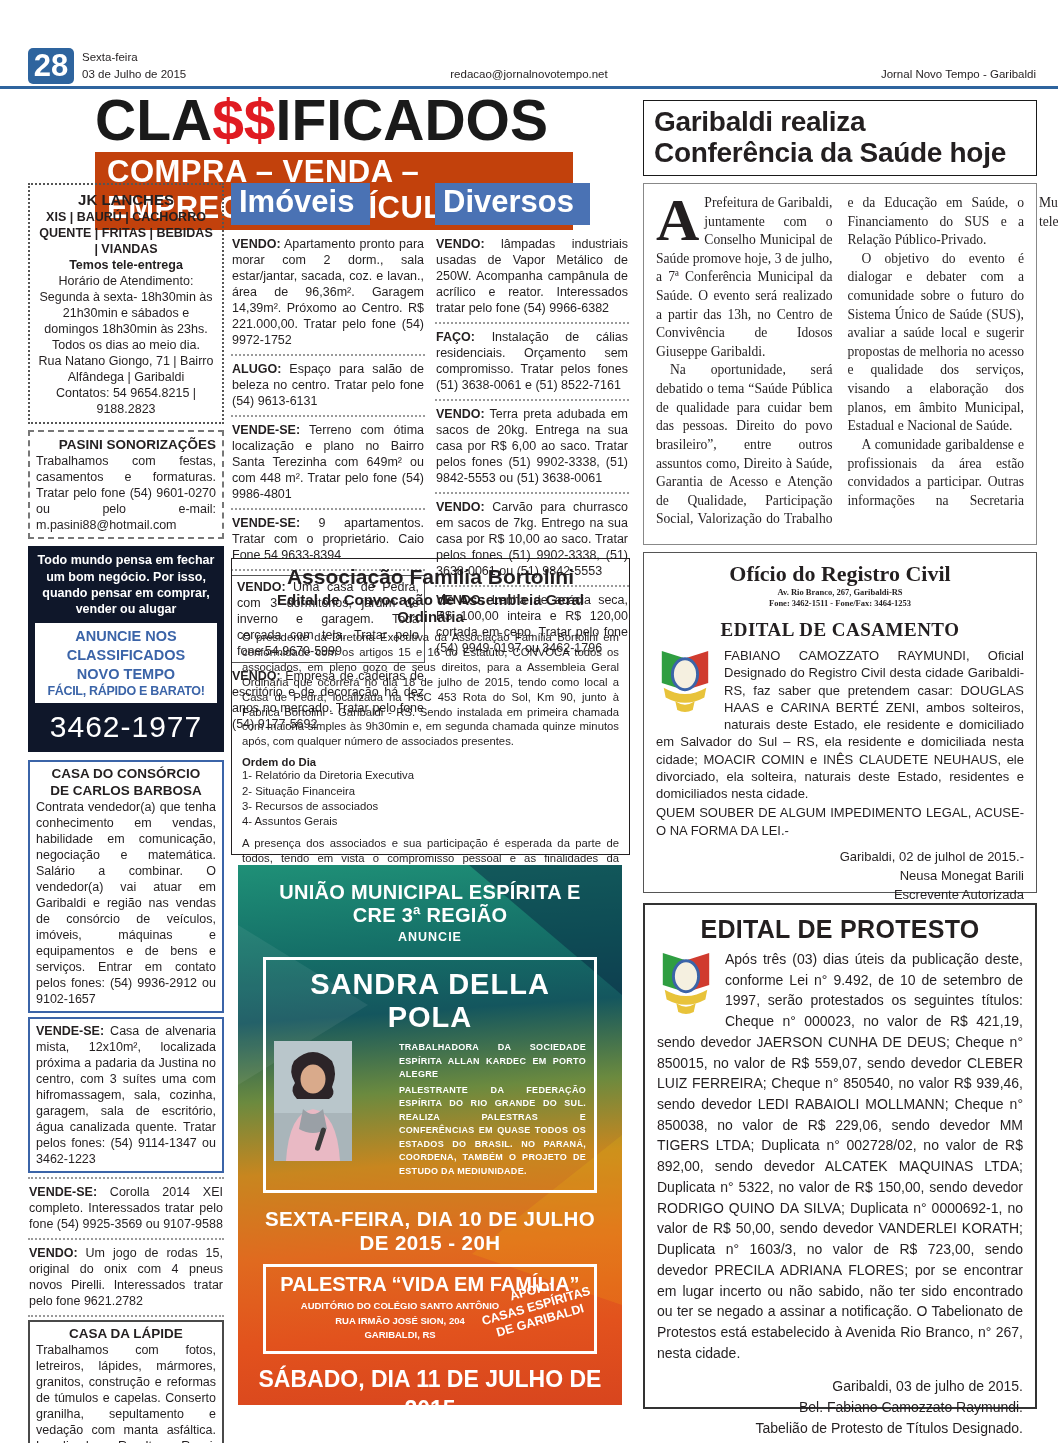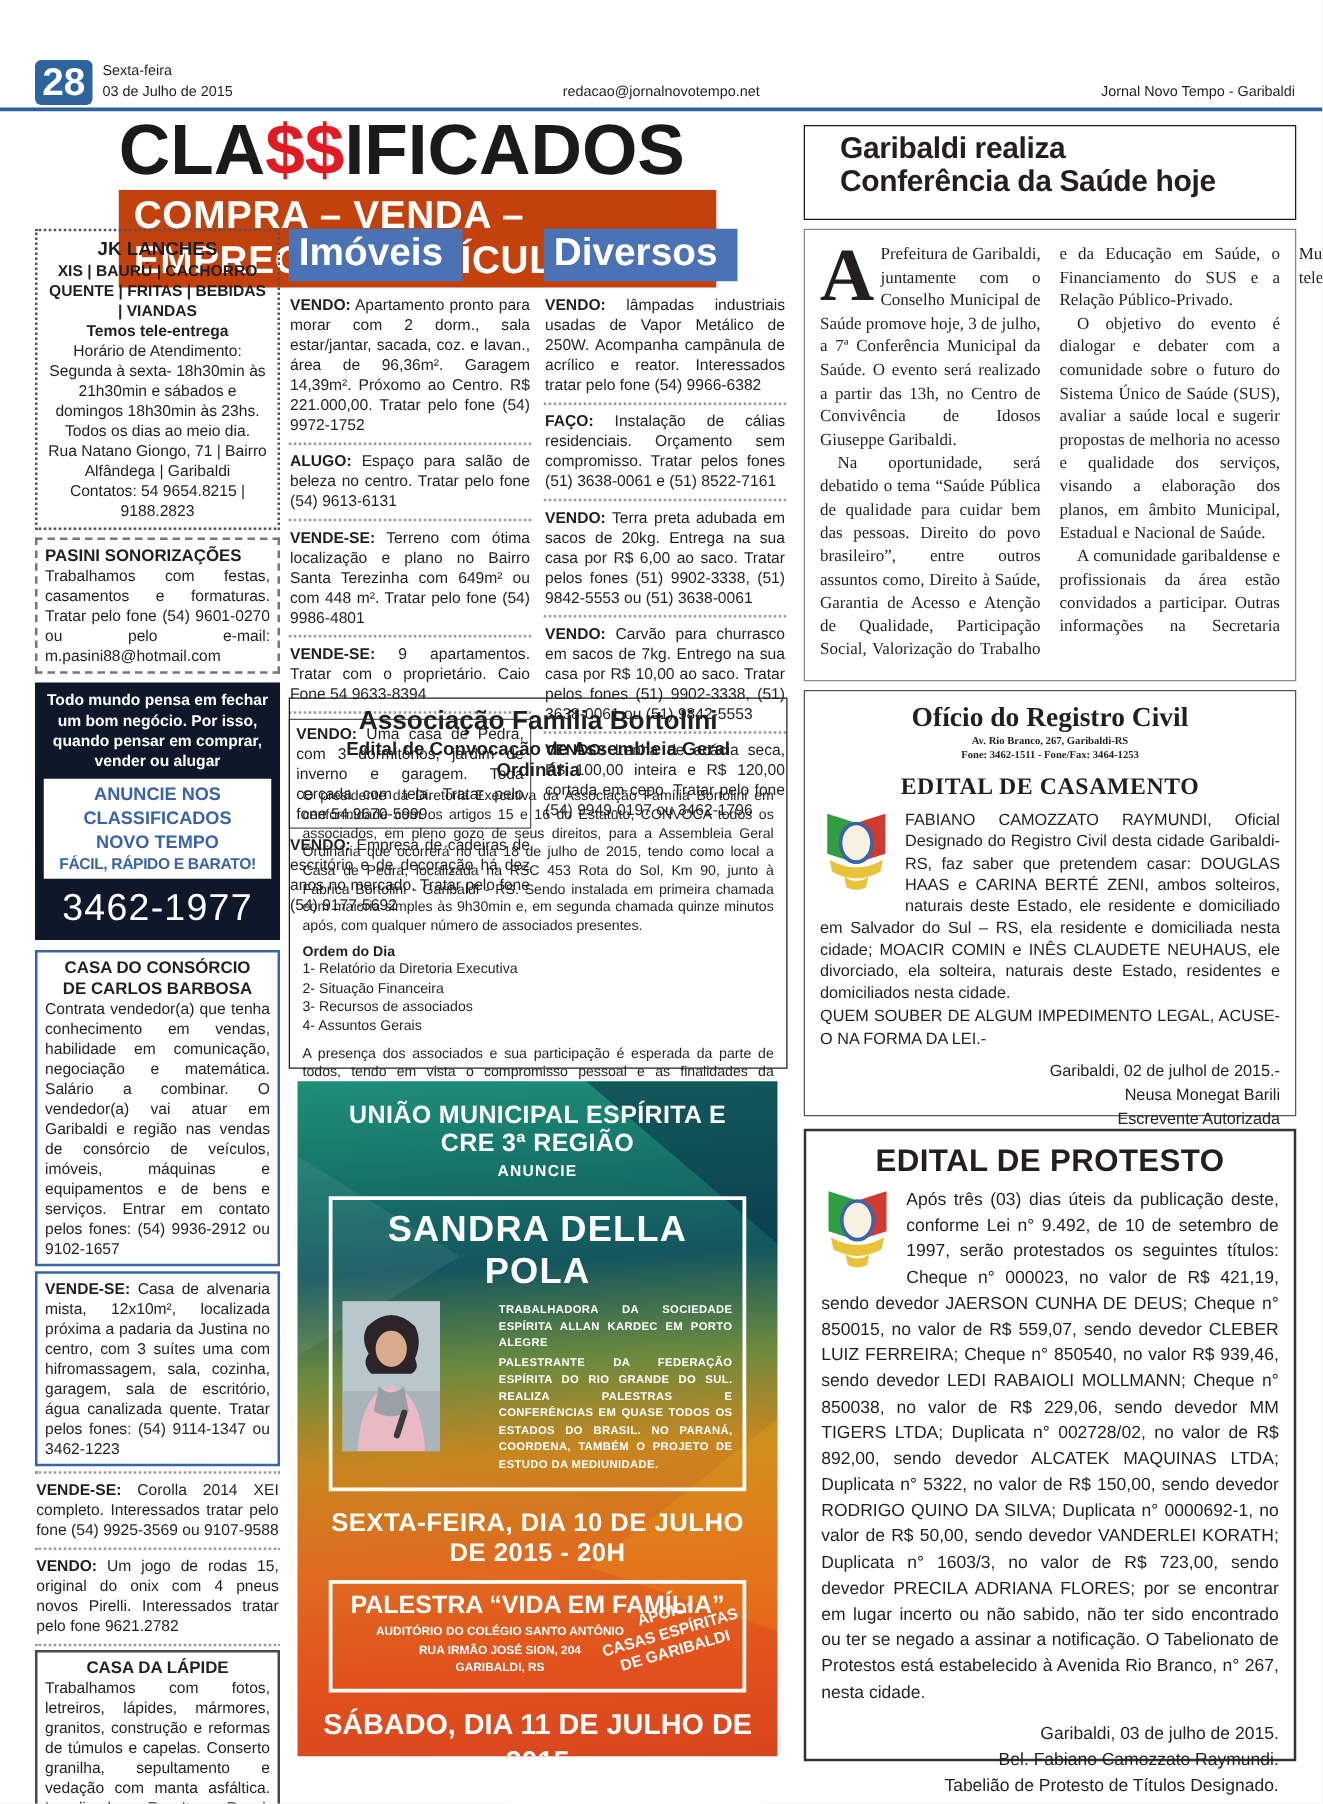--- a/index.html
+++ b/index.html
@@ -18,37 +18,37 @@
   .hdr-rule { position:absolute; left:0; top:86px; width:1058px; height:3px; background:#2e649e; }
 
   
   .masthead { position:absolute; left:95px; top:92px; width:478px; }
   .masthead-title { font-size:57px; font-weight:bold; line-height:1; letter-spacing:0px; color:#1a1a1a; }
   .masthead-title .red { color:#e01b22; }
   .masthead-bar { margin-top:3px; background:#c2410c; color:#fff; font-weight:bold; font-size:31px;
                   padding:2px 12px 4px; letter-spacing:0.5px; }
 
   .headline-box { position:absolute; left:643px; top:100px; width:394px; height:76px;
-                  border:1px solid #1a1a1a; padding:5px 28px; font-size:24px; font-weight:bold;
+                  border:1px solid #1a1a1a; padding:5px 10px; font-size:28px; font-weight:bold;
                   line-height:1.12; letter-spacing:-0.3px; }
 
   
   .adcol { font-size:12.5px; line-height:1.28; }
   .lead { font-weight:bold; }
   .jbody { text-align:justify; }
   .plain-ad { padding:5px 1px 6px; border-bottom:2px dotted #9a9a9a; }
   .box-thin { border:1.5px solid #555; padding:3px 5px; margin-top:4px; }
 
   
   .col-left { position:absolute; left:28px; top:183px; width:196px; }
   .box-dotted { border:2px dotted #555; padding:5px 6px; text-align:center; }
   .jk-title { font-weight:bold; font-size:15px; }
   .jk-bold { font-weight:bold; }
   .box-dashed { border:2px dashed #777; padding:4px 6px; margin-top:6px; }
-  .pasini-title { text-align:left; font-weight:bold; font-size:13.5px; }
+  .pasini-title { text-align:right; font-weight:bold; font-size:13.5px; }
   .anuncie { margin-top:7px; background:#0f172a; padding:6px 5px 6px; text-align:center; color:#fff; }
   .anuncie-intro { font-weight:bold; font-size:12.5px; line-height:1.3; }
   .anuncie-inner { background:#fff; color:#3b64a8; margin:6px 2px 5px; padding:4px 2px; font-weight:bold; }
   .anuncie-l1 { font-size:14.5px; } .anuncie-l2 { font-size:14.5px; }
   .anuncie-l3 { font-size:12.5px; letter-spacing:-0.3px; }
   .anuncie-phone { font-size:30px; letter-spacing:1px; }
   .box-solid-blue { border:2px solid #3b64a8; padding:4px 6px; margin-top:8px; }
   .ad-title-center { text-align:center; font-weight:bold; font-size:13.5px; line-height:1.2; }
   .box-solid-dark { border:2px solid #4a4a4a; padding:4px 6px; margin-top:3px; }
 

